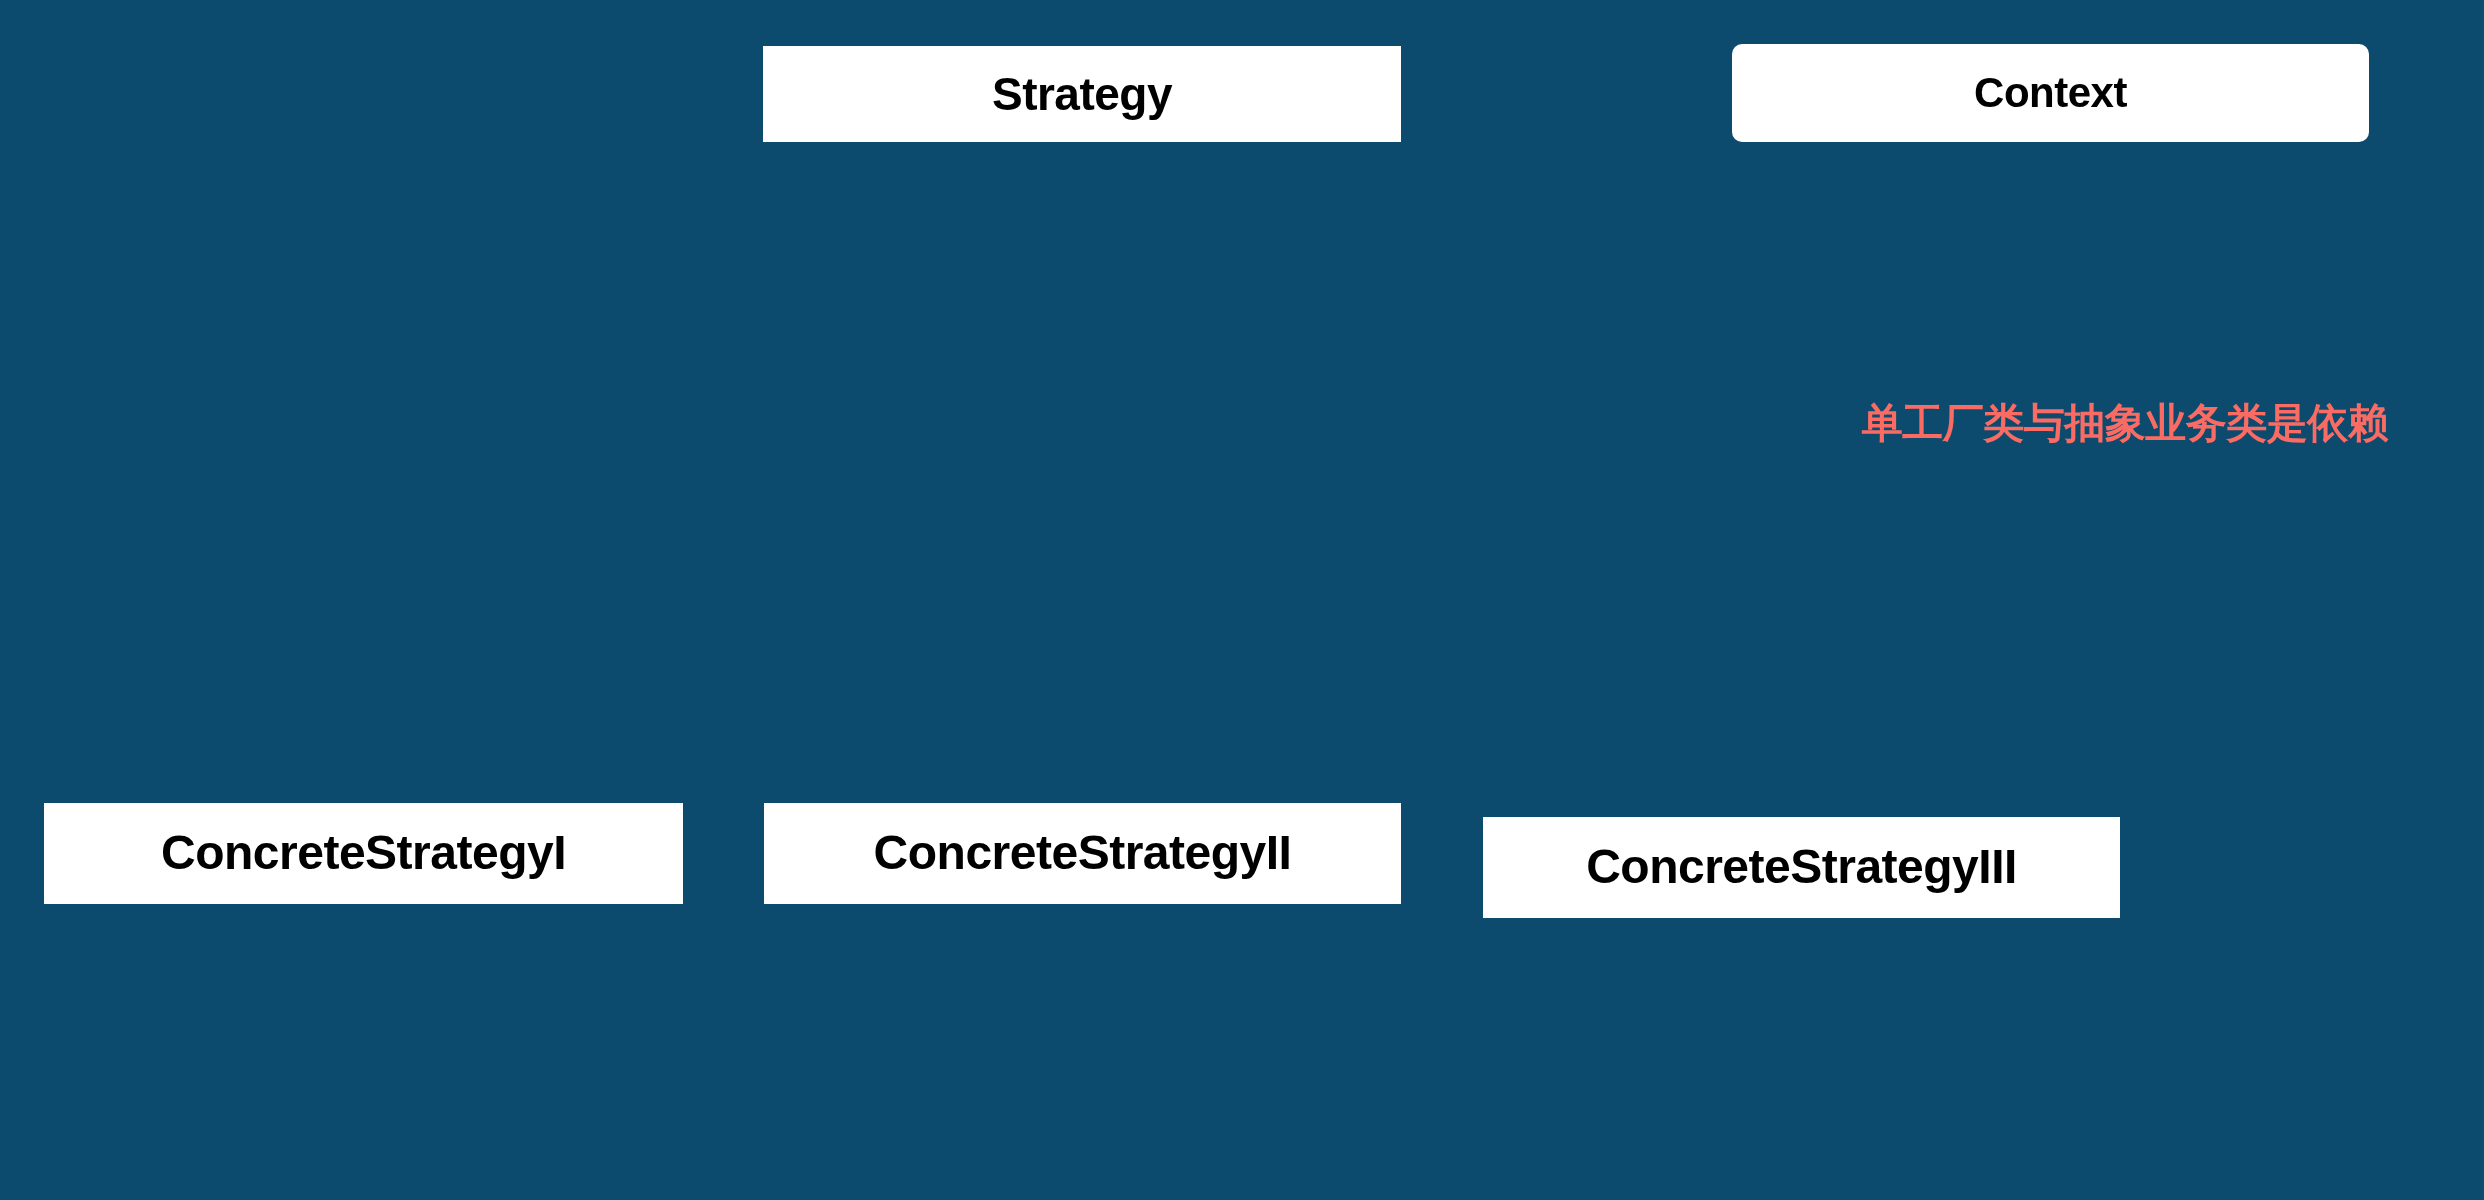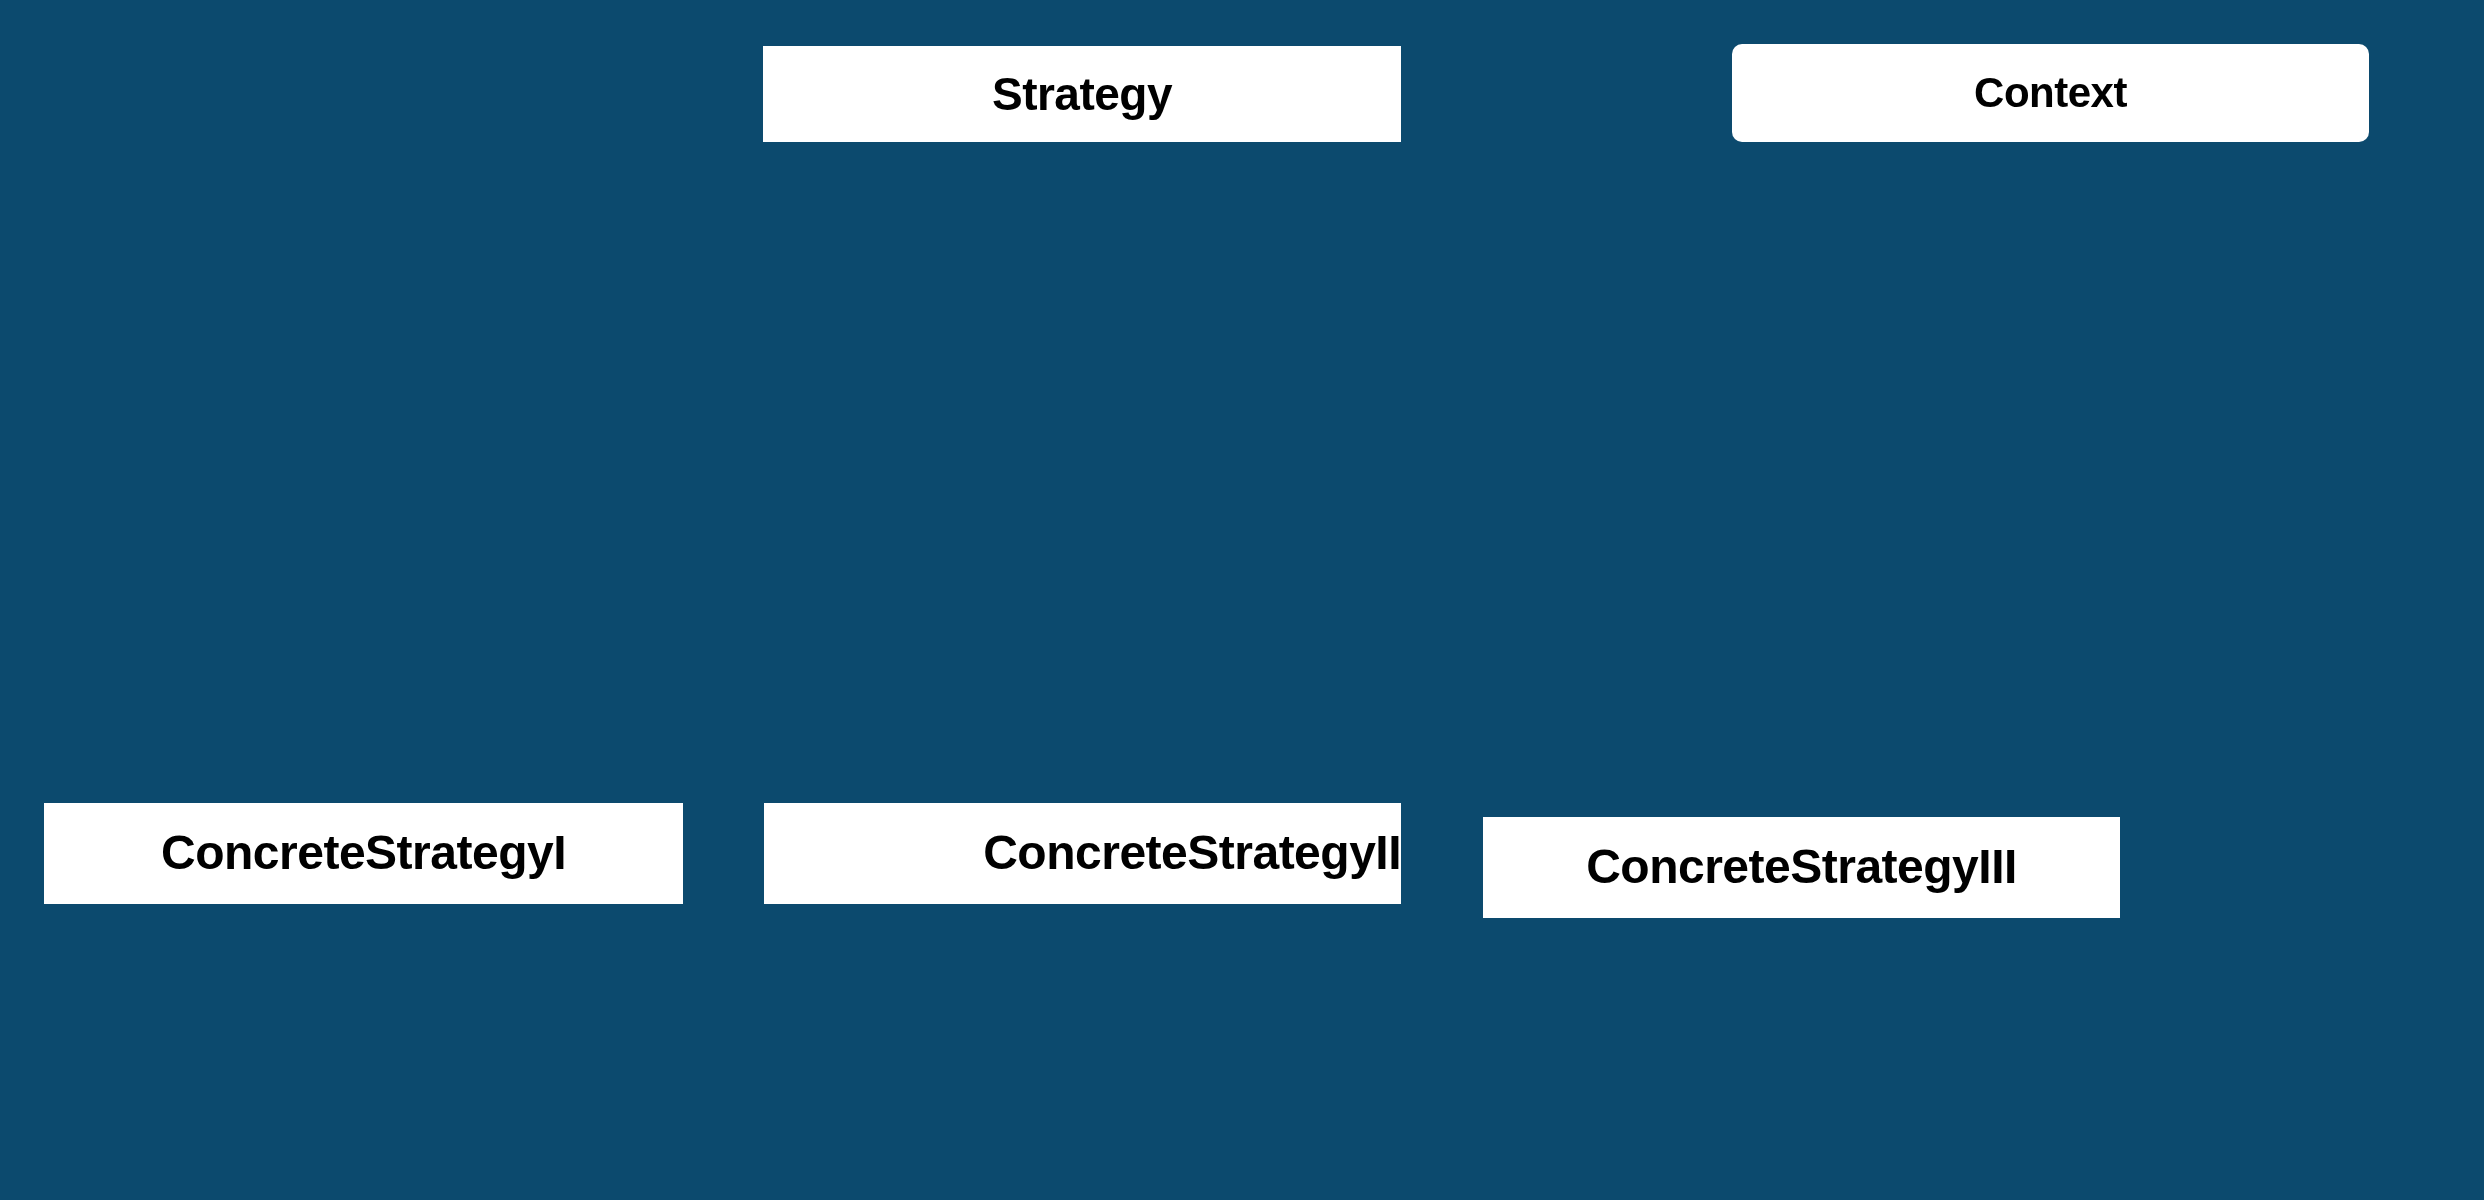--- a/index.html
+++ b/index.html
@@ -56,21 +56,20 @@
     width: 639px;
     height: 101px;
     font-size: 48px;
   }
   #box-concrete-2 {
     left: 764px;
     top: 803px;
     width: 637px;
     height: 101px;
     font-size: 48px;
-    justify-content: flex-end;
   }
   #box-concrete-3 {
     left: 1483px;
     top: 803px;
     width: 637px;
     height: 101px;
     font-size: 48px;
     margin-top: 14px;
   }
 
@@ -99,20 +98,21 @@
 
   <div class="uml-box" id="box-strategy">
     <span>Strategy</span>
   </div>
 
   <div class="uml-box" id="box-context">
     <span>Context</span>
   </div>
 
   <div id="annotation-note">
+    <span class="note-line">单工厂类与抽象业务类是依赖</span>
   </div>
 
   <div class="uml-box" id="box-concrete-1">
     <span>ConcreteStrategyI</span>
   </div>
 
   <div class="uml-box" id="box-concrete-2">
     <span>ConcreteStrategyII</span>
   </div>
 

